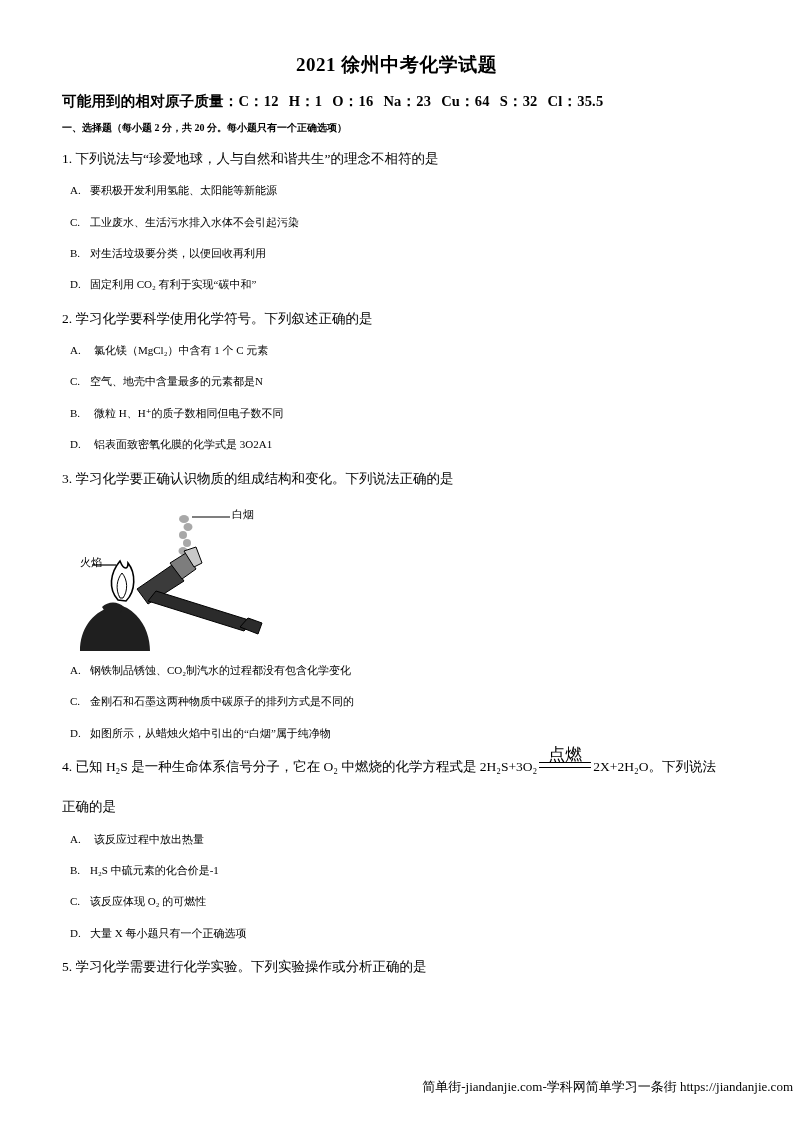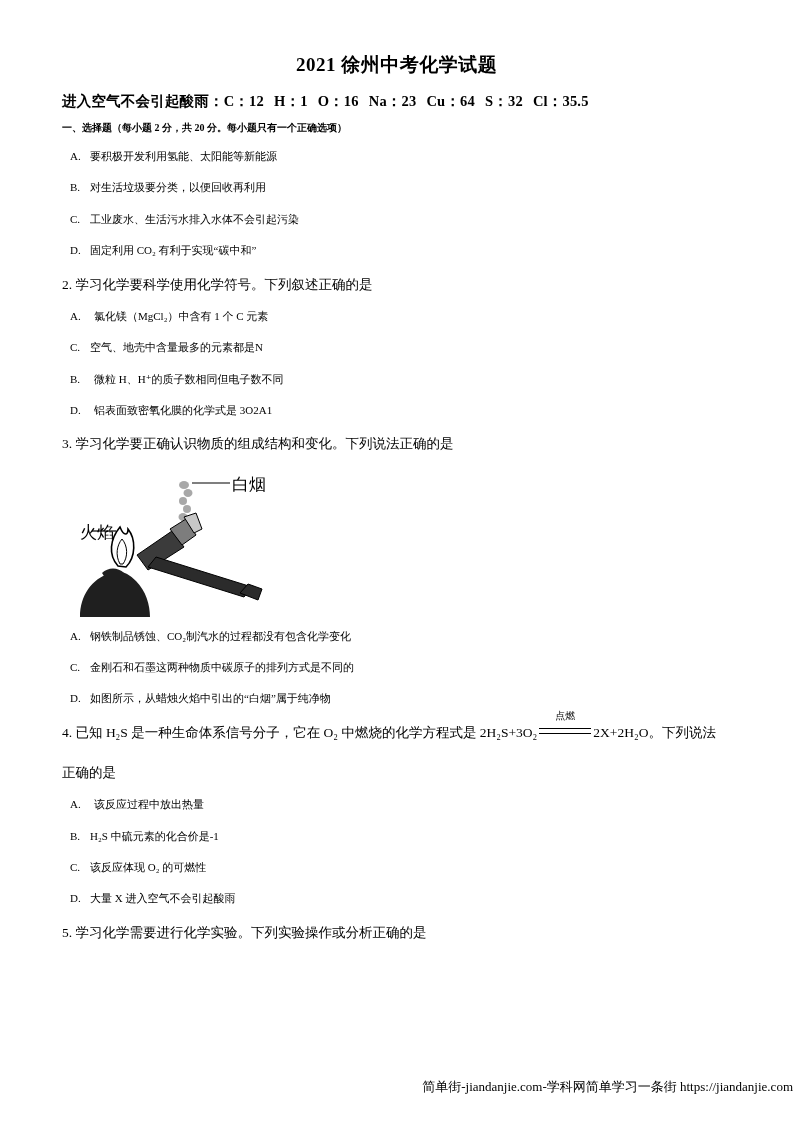--- a/index.html
+++ b/index.html
@@ -62,75 +62,79 @@
   .opt.indent .lbl { min-width: 24px; }
 
   
   .figure {
     position: relative;
     height: 150px;
     margin: 4px 0 10px 0;
   }
   .fig-label {
     position: absolute;
-    font-size: 17px;
+    font-size: 11px;
   }
   .footer {
     position: absolute;
     left: 0;
     right: 0;
     bottom: 26px;
     text-align: right;
     font-size: 13px;
     color: #000000;
     font-family: "Liberation Serif", serif;
   }
   .eq-wrap {
     display: inline-block;
     position: relative;
   }
   .eq-cond {
     position: absolute;
     top: -15px;
     left: 50%;
     transform: translateX(-50%);
-    font-size: 10px;
+    font-size: 17px;
     white-space: nowrap;
   }
   .eq-arrow {
     display: inline-block;
     width: 52px;
     border-top: 1px solid #000;
     border-bottom: 1px solid #000;
     height: 4px;
     margin: 0 2px;
     vertical-align: 3px;
   }
 </style>
 </head>
 <body>
 
 <div class="page">
 
   <div class="doc-title">2021 徐州中考化学试题</div>
 
   <div class="atomic-line">
-    <span>进入空气不会引起酸雨：</span><span>C：12</span><span class="sp"></span><span>H：1</span><span class="sp"></span><span>O：16</span><span class="sp"></span><span>Na：23</span><span class="sp"></span><span>Cu：64</span><span class="sp"></span><span>S：32</span><span class="sp"></span><span>Cl：35.5</span>
+    <span>可能用到的相对原子质量：</span><span>C：12</span><span class="sp"></span><span>H：1</span><span class="sp"></span><span>O：16</span><span class="sp"></span><span>Na：23</span><span class="sp"></span><span>Cu：64</span><span class="sp"></span><span>S：32</span><span class="sp"></span><span>Cl：35.5</span>
   </div>
 
   <div class="section-head">一、选择题（每小题 2 分，共 20 分。每小题只有一个正确选项）</div>
 
+  <div class="q q-stem">
+    <span>1.</span>
+    <span>下列说法与“珍爱地球，人与自然和谐共生”的理念不相符的是</span>
+  </div>
   <div class="opt">
     <span class="lbl">A.</span><span>要积极开发利用氢能、太阳能等新能源</span>
   </div>
   <div class="opt">
+    <span class="lbl">C.</span><span>工业废水、生活污水排入水体不会引起污染</span>
+  </div>
+  <div class="opt">
     <span class="lbl">B.</span><span>对生活垃圾要分类，以便回收再利用</span>
-  </div>
-  <div class="opt">
-    <span class="lbl">C.</span><span>工业废水、生活污水排入水体不会引起污染</span>
   </div>
   <div class="opt">
     <span class="lbl">D.</span><span>固定利用 CO₂ 有利于实现“碳中和”</span>
   </div>
 
   <div class="q q-stem">
     <span>2.</span>
     <span>学习化学要科学使用化学符号。下列叙述正确的是</span>
   </div>
   <div class="opt indent">
@@ -208,21 +212,21 @@
   <div class="opt indent">
     <span class="lbl">A.</span><span>该反应过程中放出热量</span>
   </div>
   <div class="opt">
     <span class="lbl">B.</span><span>H₂S 中硫元素的化合价是-1</span>
   </div>
   <div class="opt">
     <span class="lbl">C.</span><span>该反应体现 O₂ 的可燃性</span>
   </div>
   <div class="opt">
-    <span class="lbl">D.</span><span>大量 X 进入空气不会引起酸雨</span>
+    <span class="lbl">D.</span><span>大量 X 每小题只有一个正确选项</span>
   </div>
 
   <div class="q">
     <span>5.</span>
     <span>学习化学需要进行化学实验。下列实验操作或分析正确的是</span>
   </div>
 
   <div class="footer">简单街-jiandanjie.com-学科网简单学习一条街 https://jiandanjie.com</div>
 </div>
 

